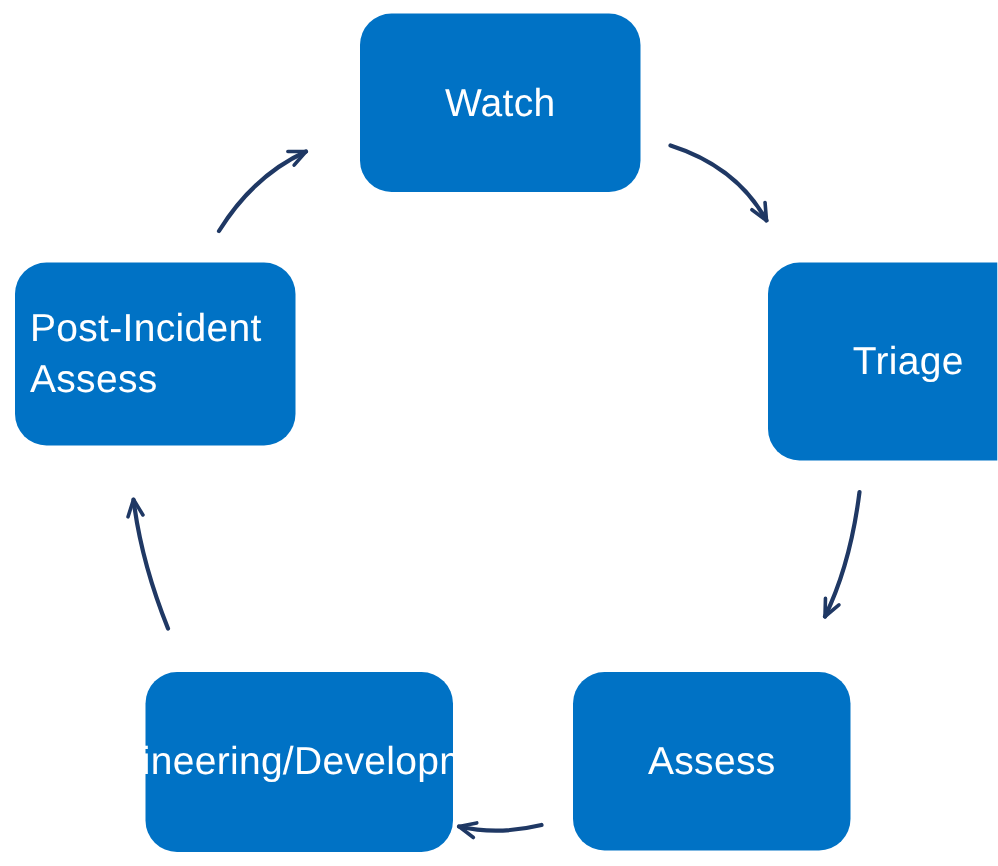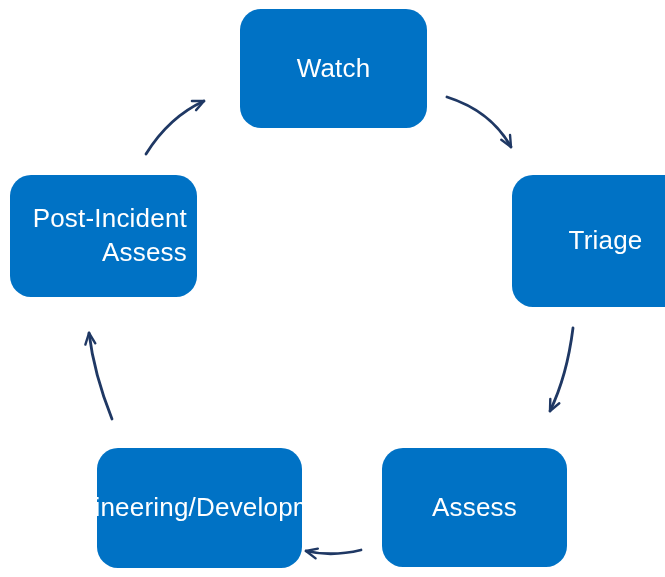--- a/index.html
+++ b/index.html
@@ -14,21 +14,21 @@
     height: 577px;
     background: #ffffff;
     overflow: hidden;
   }
   .node {
     position: absolute;
     border-radius: 21px;
     display: flex;
     align-items: center;
     justify-content: center;
-    text-align: right;
+    text-align: left;
     color: #ffffff;
     font-size: 26px;
     font-weight: 400;
     line-height: 1.3;
     letter-spacing: 0.2px;
     padding: 6px 10px;
     box-sizing: border-box;
   }
   .node-watch       { left: 240px; top:   9px; width: 187px; height: 119px; }
   .node-triage      { left: 464px; top: 175px; width: 187px; height: 132px; margin-left: 48px; }

